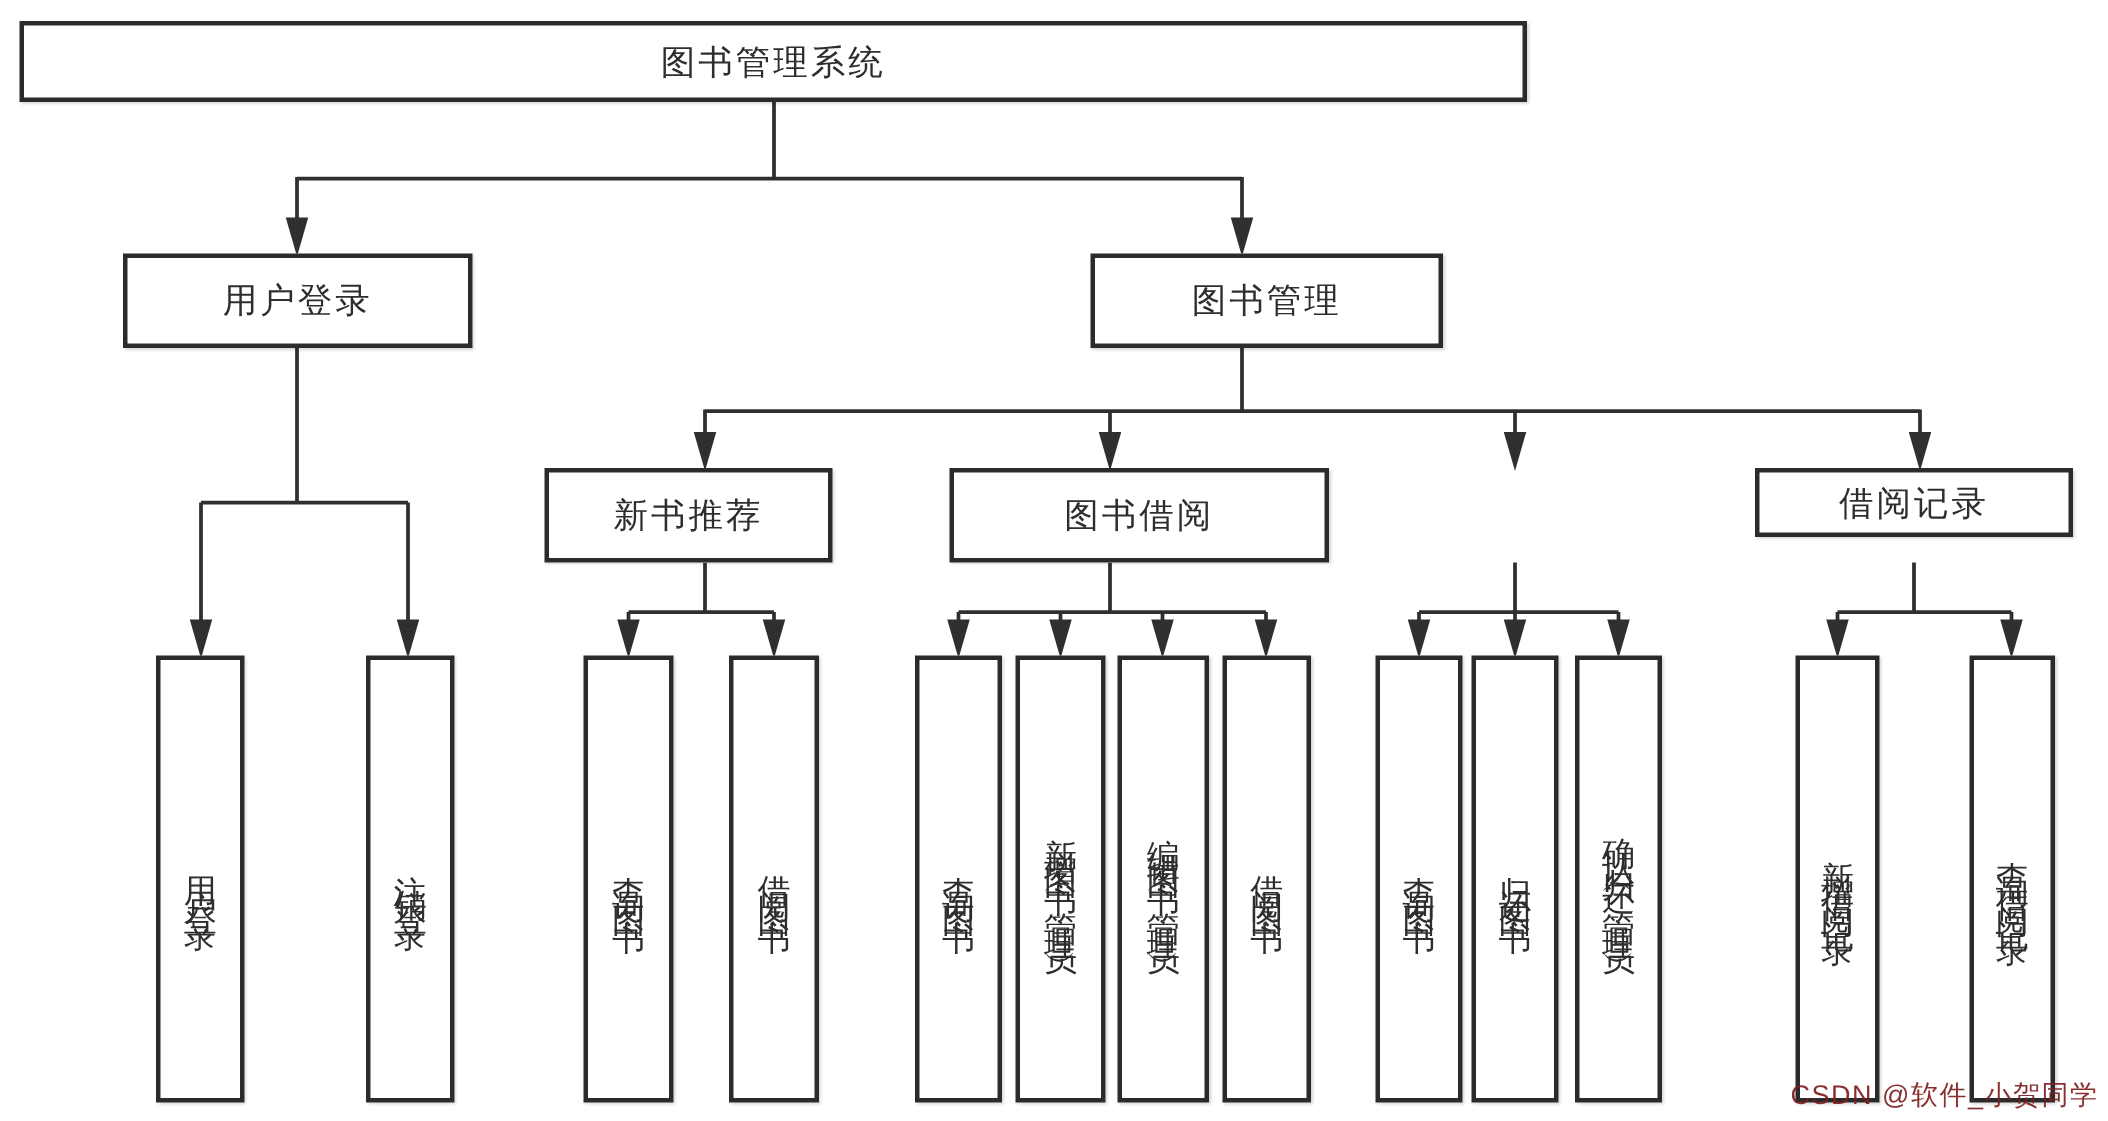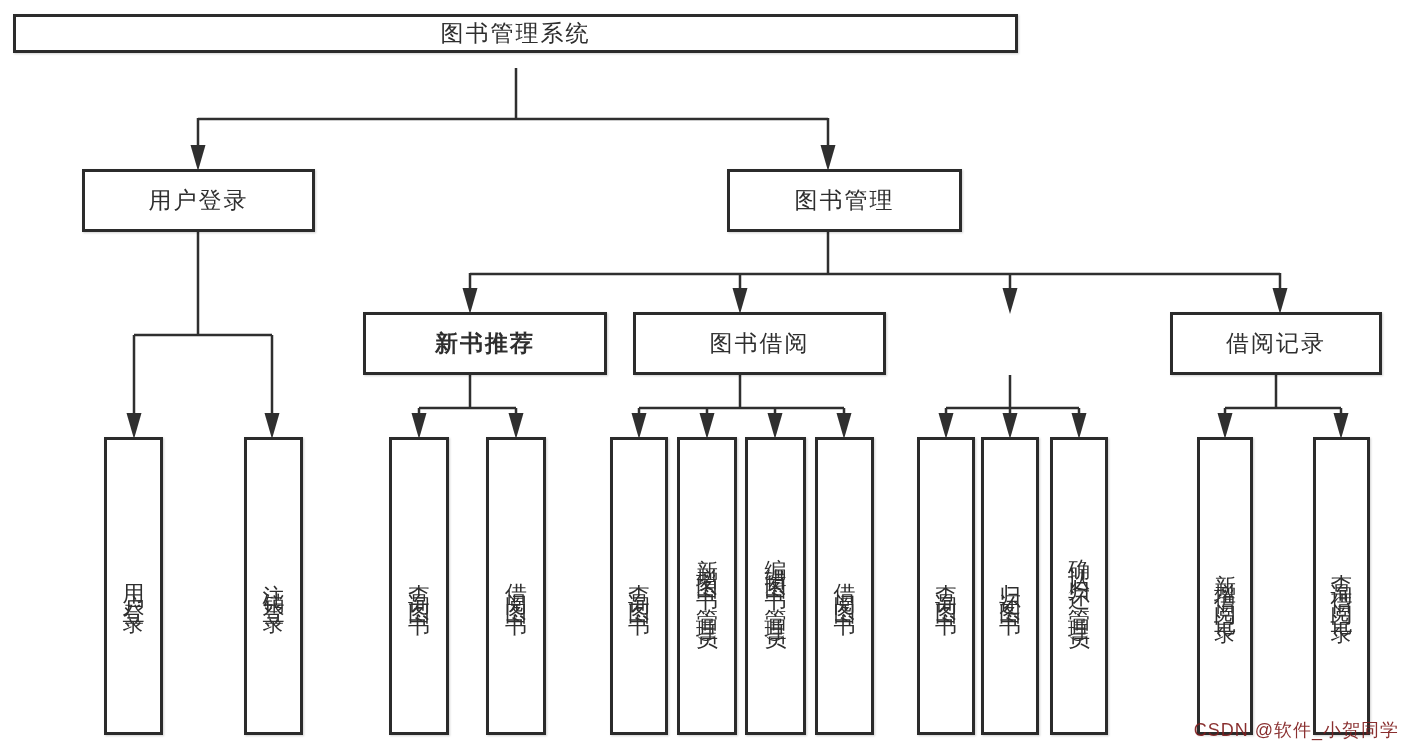--- a/index.html
+++ b/index.html
@@ -70,28 +70,28 @@
       <polygon points="767.5,413 782.5,413 775,439"></polygon>
       <polygon points="836.5,413 851.5,413 844,439"></polygon>
       <polygon points="938.5,413 953.5,413 946,439"></polygon>
       <polygon points="1002.5,413 1017.5,413 1010,439"></polygon>
       <polygon points="1071.5,413 1086.5,413 1079,439"></polygon>
       <polygon points="1217.5,413 1232.5,413 1225,439"></polygon>
       <polygon points="1333.5,413 1348.5,413 1341,439"></polygon>
     </g>
   </svg>
 
-  <div class="box h" style="left:13px;top:14px;width:1005px;height:39px;">图书管理系统</div>
+  <div class="box h" style="left:13px;top:14px;width:1005px;height:54px;">图书管理系统</div>
 
   <div class="box h" style="left:82px;top:169px;width:233px;height:63px;">用户登录</div>
   <div class="box h" style="left:727px;top:169px;width:235px;height:63px;">图书管理</div>
 
-  <div class="box h" style="left:363px;top:312px;width:244px;height:63px;font-weight:bold;">新书推荐</div>
+  <div class="box h" style="left:363px;top:312px;width:192px;height:63px;">新书推荐</div>
   <div class="box h" style="left:633px;top:312px;width:253px;height:63px;">图书借阅</div>
-  <div class="box h" style="left:1170px;top:312px;width:212px;height:63px;">借阅记录</div>
+  <div class="box h" style="left:1170px;top:312px;width:212px;height:46px;">借阅记录</div>
 
   <div class="box v" style="left:104px;top:437px;width:59px;height:298px;">用户登录</div>
   <div class="box v" style="left:244px;top:437px;width:59px;height:298px;">注销登录</div>
 
   <div class="box v" style="left:389px;top:437px;width:60px;height:298px;">查询图书</div>
   <div class="box v" style="left:486px;top:437px;width:60px;height:298px;">借阅图书</div>
 
   <div class="box v" style="left:610px;top:437px;width:58px;height:298px;">查询图书</div>
   <div class="box v" style="left:677px;top:437px;width:60px;height:298px;">新增图书（管理员）</div>
   <div class="box v" style="left:745px;top:437px;width:61px;height:298px;">编辑图书（管理员）</div>

